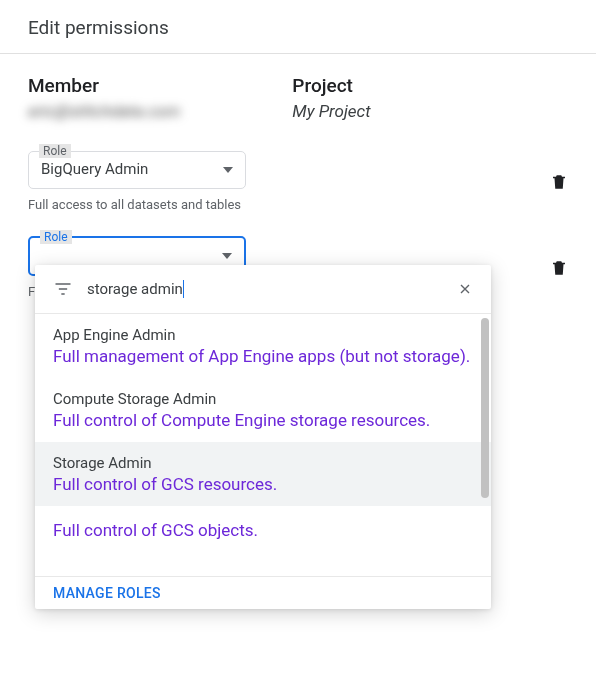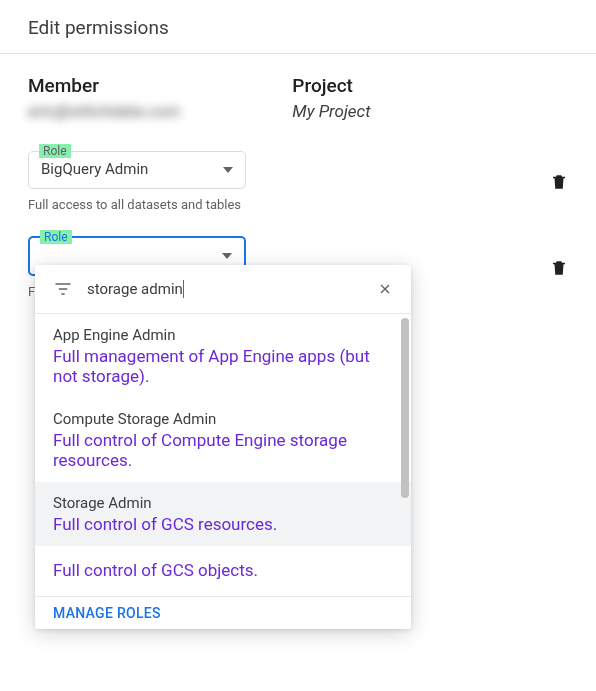--- a/index.html
+++ b/index.html
@@ -30,21 +30,21 @@
     border: 1px solid #dadce0;
     border-radius: 5px;
     width: 218px;
     padding: 6px 12px 8px;
     position: relative;
   }
   .role-select.focused { border: 2px solid #1a73e8; padding: 5px 11px 7px; }
   .role-float-label {
     position: absolute;
     top: -8px; left: 10px;
-    background: #86efac;
+    background: #e5e5e5;
     padding: 0 4px;
     font-size: 12px;
     color: #5f6368;
   }
   .role-select.focused .role-float-label { color: #1a73e8; }
   .role-value { font-size: 15px; color: #3c4043; line-height: 22px; }
   .role-arrow {
     position: absolute; right: 12px; top: 50%; transform: translateY(-50%);
     width:0; height:0; border-left:5px solid transparent; border-right:5px solid transparent;
     border-top:6px solid #5f6368;
@@ -52,21 +52,21 @@
   .role-hint { font-size: 13px; color: #5f6368; margin-top: 8px; }
   .trash {
     margin-left: auto;
     width: 18px; height: 20px;
     align-self: center;
     cursor: pointer;
   }
   .panel {
     position: absolute;
     left: 35px; top: 265px;
-    width: 376px;
+    width: 456px;
     background: #fff;
     box-shadow: 0 4px 20px rgba(0,0,0,0.18), 0 1px 4px rgba(0,0,0,0.1);
     border-radius: 2px;
     display: flex; flex-direction: column;
   }
   .panel-search {
     display: flex; align-items: center;
     padding: 14px 18px;
     border-bottom: 1px solid #e8e8e8;
     gap: 14px;

